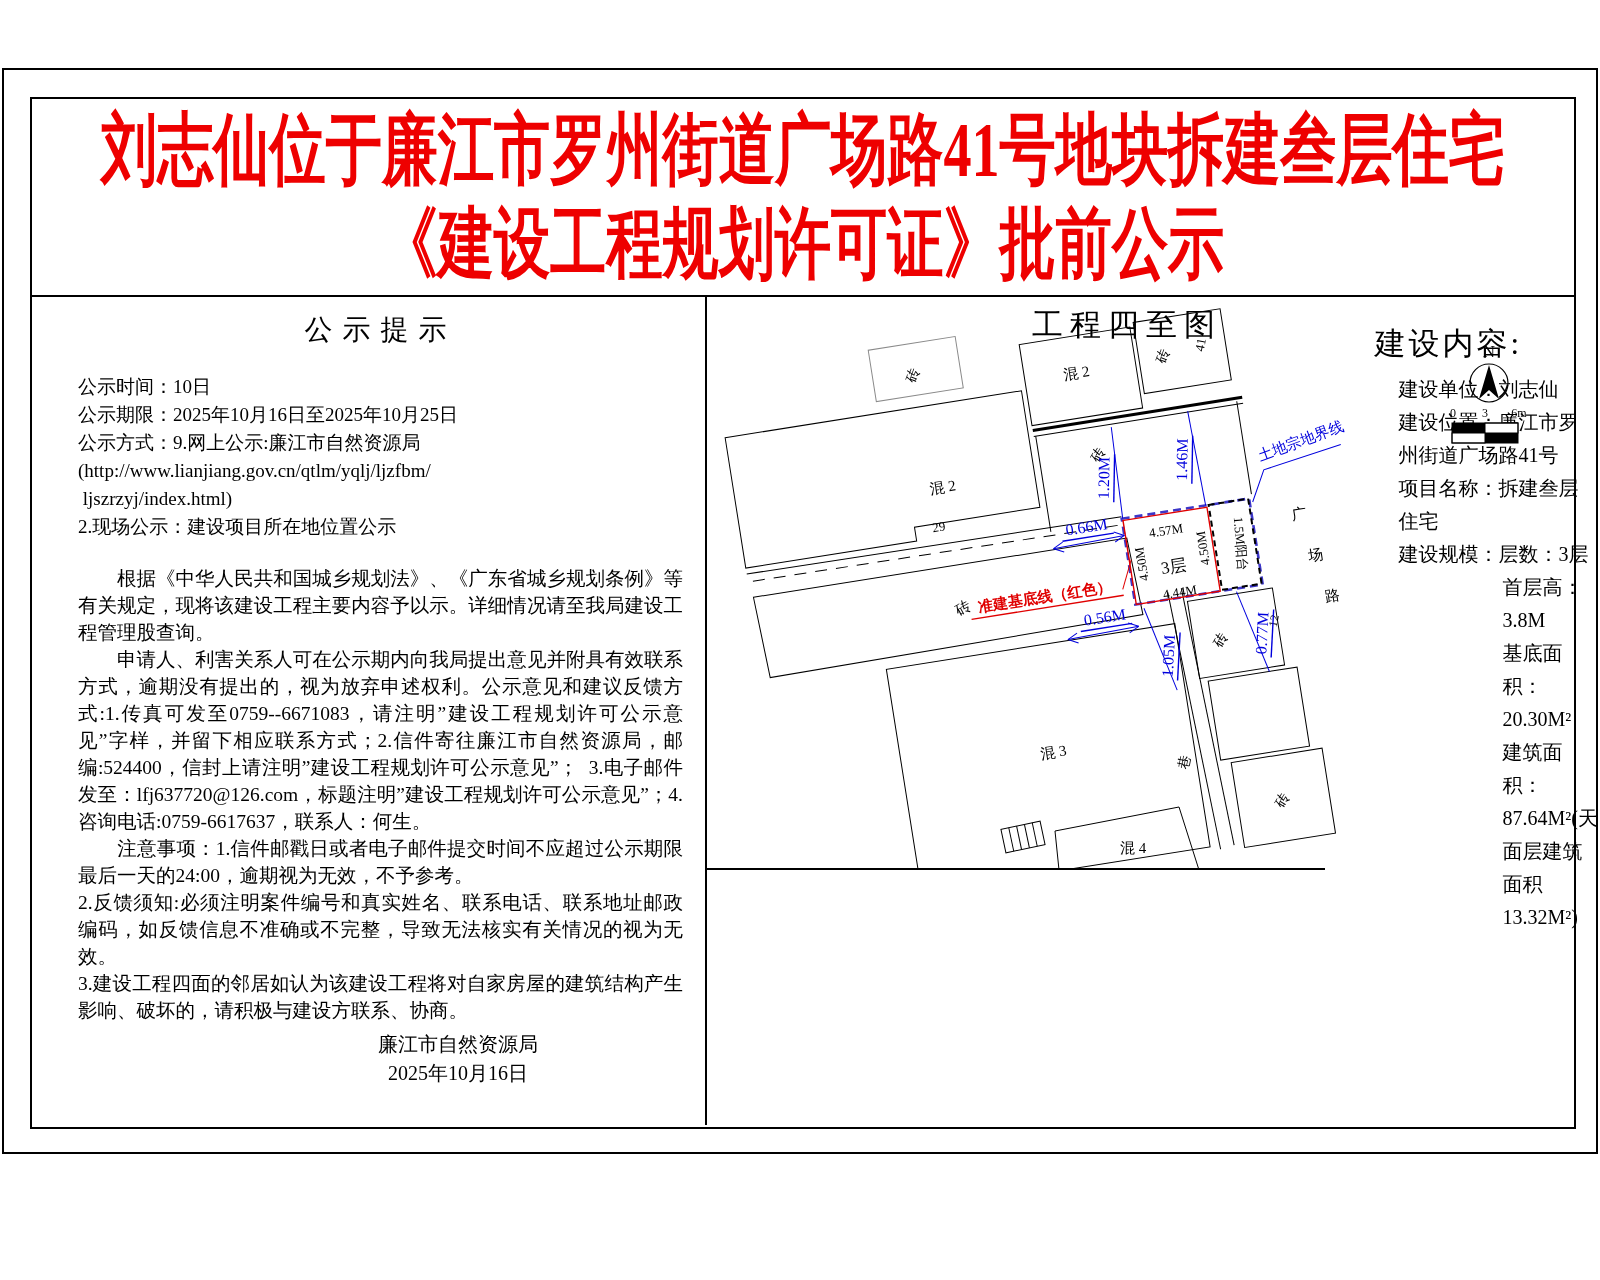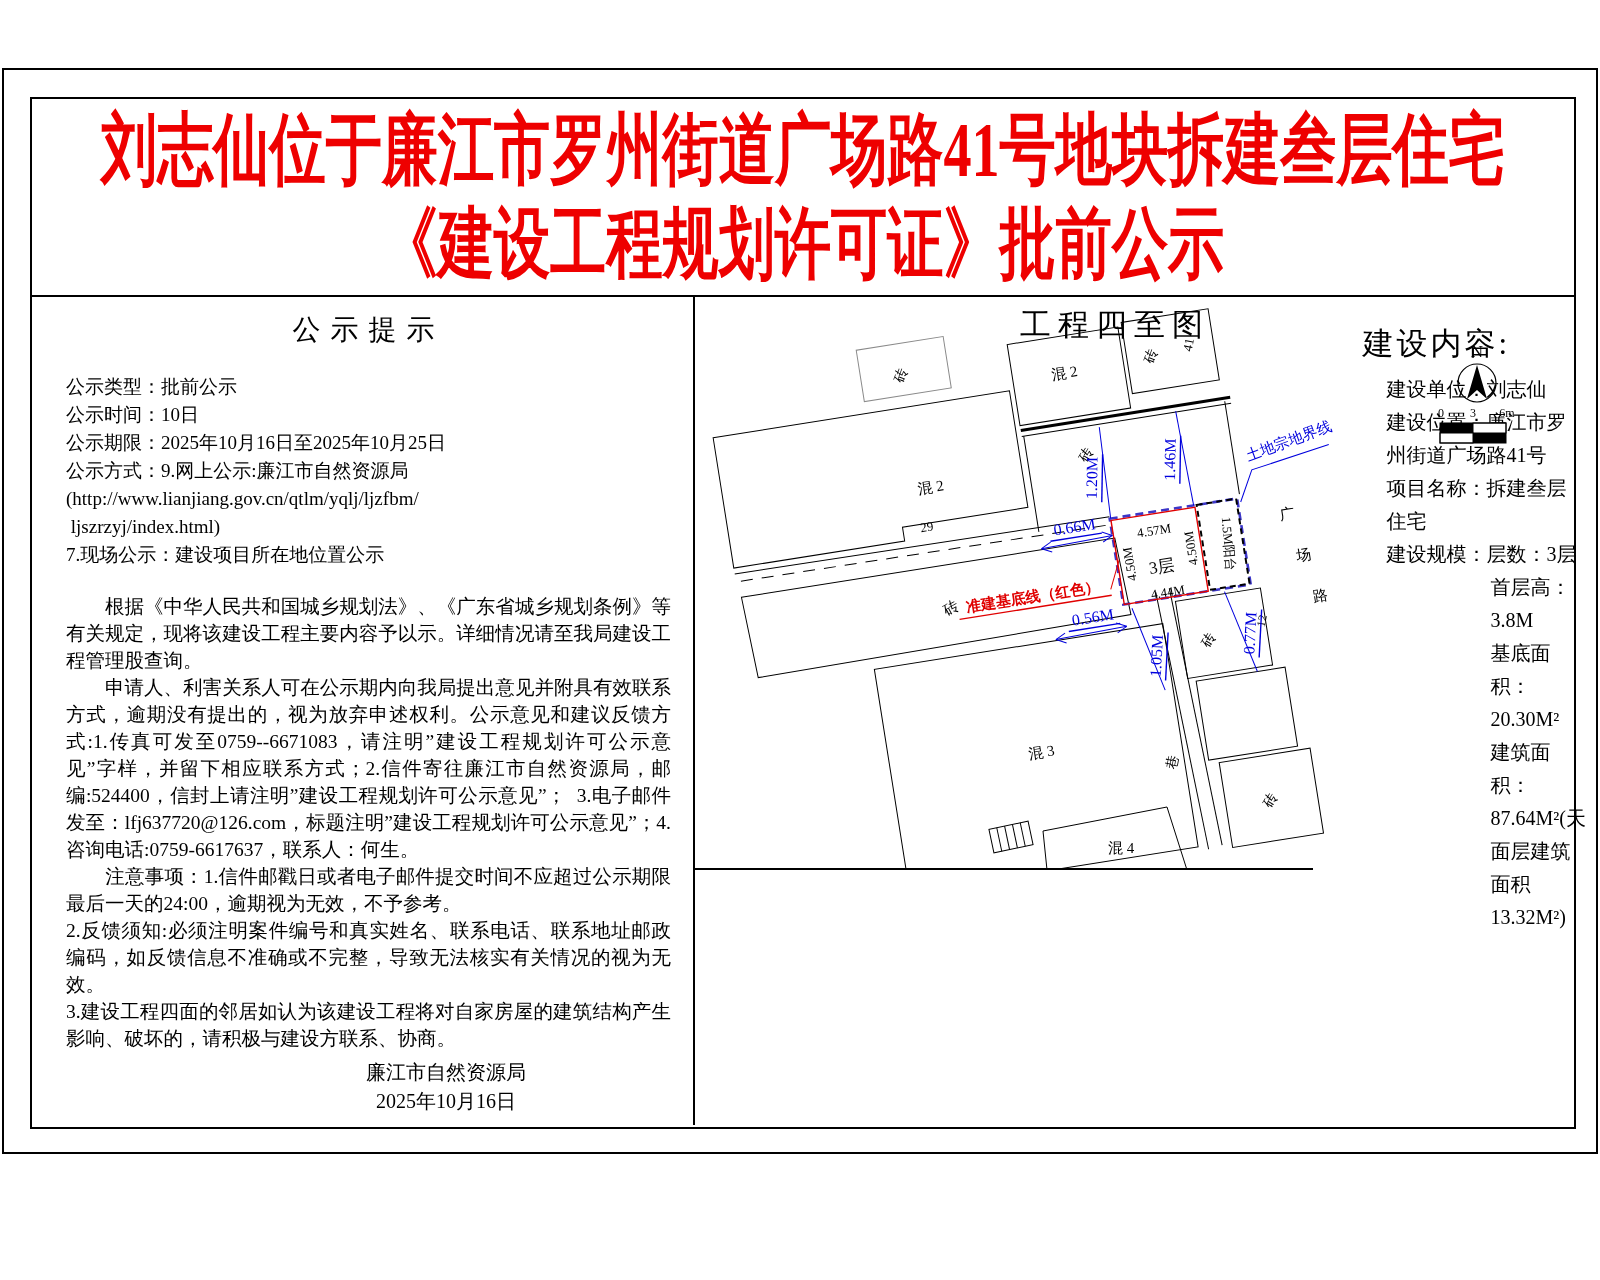--- a/index.html
+++ b/index.html
@@ -4,21 +4,21 @@
 <style>
   html,body{margin:0;padding:0;background:#ffffff;}
   .page{position:relative;width:1600px;height:1280px;background:#fff;overflow:hidden;
         font-family:"Liberation Serif","DejaVu Serif",serif;color:#000;}
   .outer-border{position:absolute;left:2px;top:68px;width:1592px;height:1082px;border:2px solid #000;}
   .doc{position:absolute;left:30px;top:97px;width:1542px;height:1028px;border:2px solid #000;background:#fff;}
   .title-block{position:absolute;left:0;top:0;width:100%;height:196px;border-bottom:2px solid #000;
                display:flex;flex-direction:column;align-items:center;justify-content:center;gap:8px;}
   .title-line{color:#ee0000;font-weight:bold;font-size:78px;line-height:86px;white-space:nowrap;
               display:inline-block;transform:scaleX(0.72);}
-  .body-grid{position:absolute;left:0;top:198px;width:100%;height:828px;display:flex;padding-left:12px;}
+  .body-grid{position:absolute;left:12px;top:198px;width:100%;height:828px;display:flex;padding-left:12px;}
   .left-panel{width:651px;height:100%;border-right:2px solid #000;box-sizing:border-box;
               padding:0 22px 0 22px;overflow:hidden;}
   .panel-header{margin-top:14px;text-align:center;font-size:28px;letter-spacing:10px;}
   .info-block{margin-top:24px;font-size:19px;line-height:28px;}
   .info-line{white-space:pre-wrap;}
   .para-block{margin-top:24px;font-size:19.5px;line-height:27px;text-align:justify;}
   .para{white-space:pre-wrap;}
   .signature{margin-top:6px;margin-left:auto;margin-right:110px;width:230px;text-align:center;
              font-size:20px;line-height:29px;}
   .right-col{flex:1;height:100%;display:flex;flex-direction:row;}
@@ -42,27 +42,26 @@
     <div class="title-block">
       <span class="title-line">刘志仙位于廉江市罗州街道广场路41号地块拆建叁层住宅</span>
       <span class="title-line">《建设工程规划许可证》批前公示</span>
     </div>
 
     <div class="body-grid">
 
       <div class="left-panel">
         <div class="panel-header">公示提示</div>
         <div class="info-block">
-          <div class="info-line">公示类型：批前公示</div>
           <div class="info-line">公示时间：10日</div>
           <div class="info-line">公示期限：2025年10月16日至2025年10月25日</div>
           <div class="info-line">公示方式：9.网上公示:廉江市自然资源局</div>
           <div class="info-line">(http://www.lianjiang.gov.cn/qtlm/yqlj/ljzfbm/</div>
           <div class="info-line"> ljszrzyj/index.html)</div>
-          <div class="info-line">7.现场公示：建设项目所在地位置公示</div>
+          <div class="info-line">2.现场公示：建设项目所在地位置公示</div>
         </div>
         <div class="para-block">
           <div class="para">　　根据《中华人民共和国城乡规划法》、《广东省城乡规划条例》等有关规定，现将该建设工程主要内容予以示。详细情况请至我局建设工程管理股查询。</div>
           <div class="para">　　申请人、利害关系人可在公示期内向我局提出意见并附具有效联系方式，逾期没有提出的，视为放弃申述权利。公示意见和建议反馈方式:1.传真可发至0759--6671083，请注明”建设工程规划许可公示意见”字样，并留下相应联系方式；2.信件寄往廉江市自然资源局，邮编:524400，信封上请注明”建设工程规划许可公示意见”；  3.电子邮件发至：lfj637720@126.com，标题注明”建设工程规划许可公示意见”；4.咨询电话:0759-6617637，联系人：何生。</div>
           <div class="para">　　注意事项：1.信件邮戳日或者电子邮件提交时间不应超过公示期限最后一天的24:00，逾期视为无效，不予参考。</div>
           <div class="para">2.反馈须知:必须注明案件编号和真实姓名、联系电话、联系地址邮政编码，如反馈信息不准确或不完整，导致无法核实有关情况的视为无效。</div>
           <div class="para">3.建设工程四面的邻居如认为该建设工程将对自家房屋的建筑结构产生影响、破坏的，请积极与建设方联系、协商。</div>
         </div>
         <div class="signature">
           <div>廉江市自然资源局</div>

